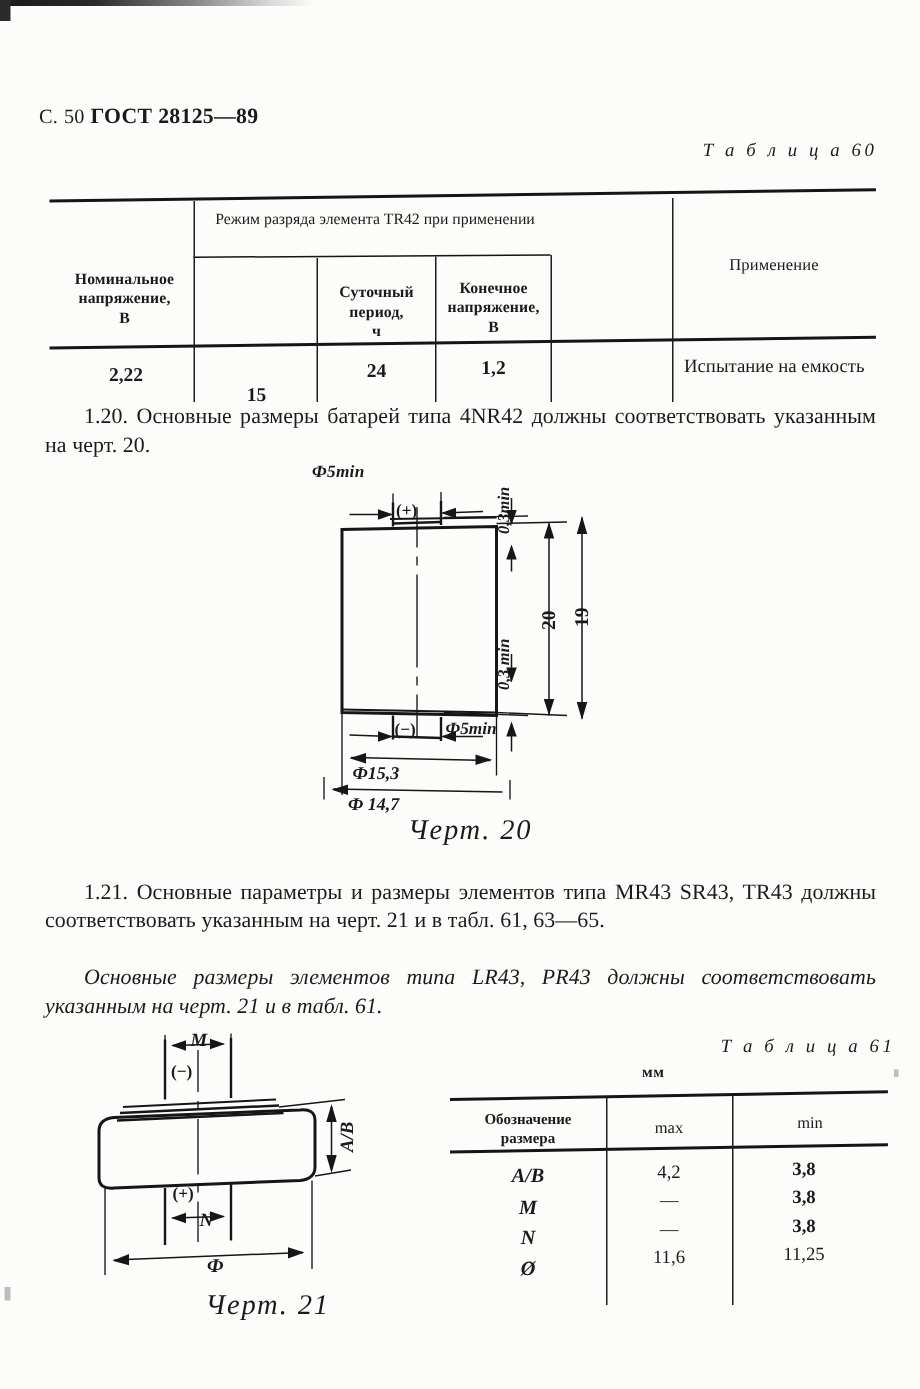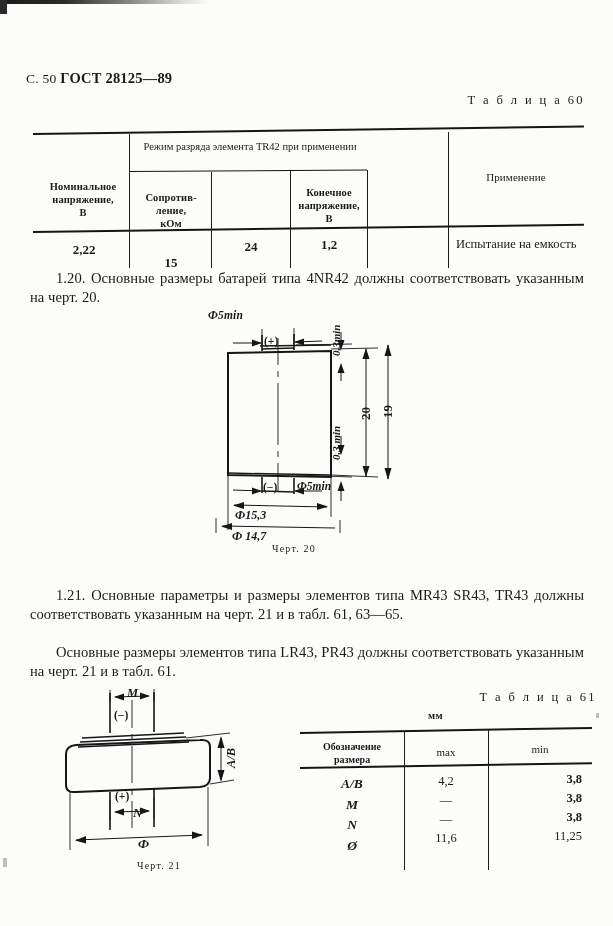--- a/index.html
+++ b/index.html
@@ -49,20 +49,21 @@
     white-space: nowrap;
   }
   .page-header .pg-c { font-weight: 400; font-size: 13.5px; }
   .page-header .pg-num { font-weight: 400; font-size: 13.5px; }
 
   .table-caption {
     position: absolute;
     font-size: 12.5px;
     letter-spacing: 2.4px;
     white-space: nowrap;
+    font-style: italic;
   }
   #t60-caption { right: 28px; top: 93px; }
   #t61-caption { right: 16px; top: 690px; }
 
   
   .tbl60 {
     position: absolute;
     left: 33px; top: 123px;
     width: 550px; height: 145px;
   }
@@ -114,23 +115,24 @@
   }
   .para .ind { display: inline-block; width: 26px; }
 
   
   .draw {
     position: absolute;
   }
   .draw svg { display: block; }
   .fig-cap {
     position: absolute;
-    font-size: 10px;
+    font-size: 19px;
     letter-spacing: 1.2px;
     white-space: nowrap;
+    font-style: italic;
   }
 
   
   .tbl61 {
     position: absolute;
     left: 300px; top: 712px;
     width: 300px; height: 160px;
   }
   .unit-lbl {
     position: absolute;
@@ -152,21 +154,21 @@
     font-style: italic;
     font-weight: 700;
     line-height: 1.52;
   }
   .t61-num {
     position: absolute;
     text-align: center;
     font-size: 12.5px;
     line-height: 1.52;
   }
-  .t61-num.b { font-weight: 700; text-align: right; }
+  .t61-num.b { font-weight: 700; }
 </style>
 </head>
 <body>
 
 <div class="page">
 
   <div class="scan-edge-top"></div>
   <div class="scan-edge-corner"></div>
   <div class="scan-speck" style="left:3px;top:858px;width:4px;height:9px;"></div>
   <div class="scan-speck" style="left:596px;top:713px;width:3px;height:5px;"></div>
@@ -195,24 +197,24 @@
 
     <div class="grp-hdr" style="left:104px; top:17px; width:226px;">
       <span>Режим разряда элемента TR42 при применении</span>
     </div>
 
     <div class="cell-txt" style="left:6px; top:58px; width:88px;">
       <span>Номинальное</span><br>
       <span>напряжение,</span><br>
       <span>В</span>
     </div>
-    <div class="cell-txt" style="left:99px; top:69px; width:78px;">
-      <span>Сопротив-</span><br>
-      <span>ление,</span><br>
-      <span>кОм</span>
+    <div class="cell-txt" style="left:180px; top:67px; width:76px;">
+      <span>Суточный</span><br>
+      <span>период,</span><br>
+      <span>ч</span>
     </div>
     <div class="cell-txt" style="left:259px; top:64px; width:74px;">
       <span>Конечное</span><br>
       <span>напряжение,</span><br>
       <span>В</span>
     </div>
     <div class="cell-txt" style="left:418px; top:48px; width:130px; font-weight:400; font-size:11px;">
       <span>Применение</span>
     </div>
 
@@ -323,21 +325,21 @@
     <span>Ф15,3</span>
   </div>
   <div class="draw" style="left:232px; top:529px; font-size:12px; font-style:italic; font-weight:700;">
     <span>Ф 14,7</span>
   </div>
   <div class="fig-cap" style="left:272px; top:543px;">Черт. 20</div>
 
   <div class="para" style="left:30px; top:586px; width:554px;">
     <span class="ind"></span><span>1.21. Основные параметры и размеры элементов типа MR43 SR43, TR43 должны соответствовать указанным на черт. 21 и в табл. 61, 63—65.</span>
   </div>
-  <div class="para" style="left:30px; top:643px; width:554px;">
+  <div class="para" style="left:30px; top:643px; width:554px;font-style:italic;">
     <span class="ind"></span><span>Основные размеры элементов типа LR43, PR43 должны соответствовать указанным на черт. 21 и в табл. 61.</span>
   </div>
 
   <div class="draw" style="left:58px; top:688px;">
     <svg width="212" height="175" viewBox="0 0 212 175" fill="none" stroke="#161616" stroke-width="1.5">
 
       <path d="M52 5 L52 45 M96 4 L96 44" stroke-width="1.6"></path>
 
       <path d="M22 54 L128 49" stroke-width="1.7"></path>
       <path d="M20 59 L131 54" stroke-width="1.7"></path>

